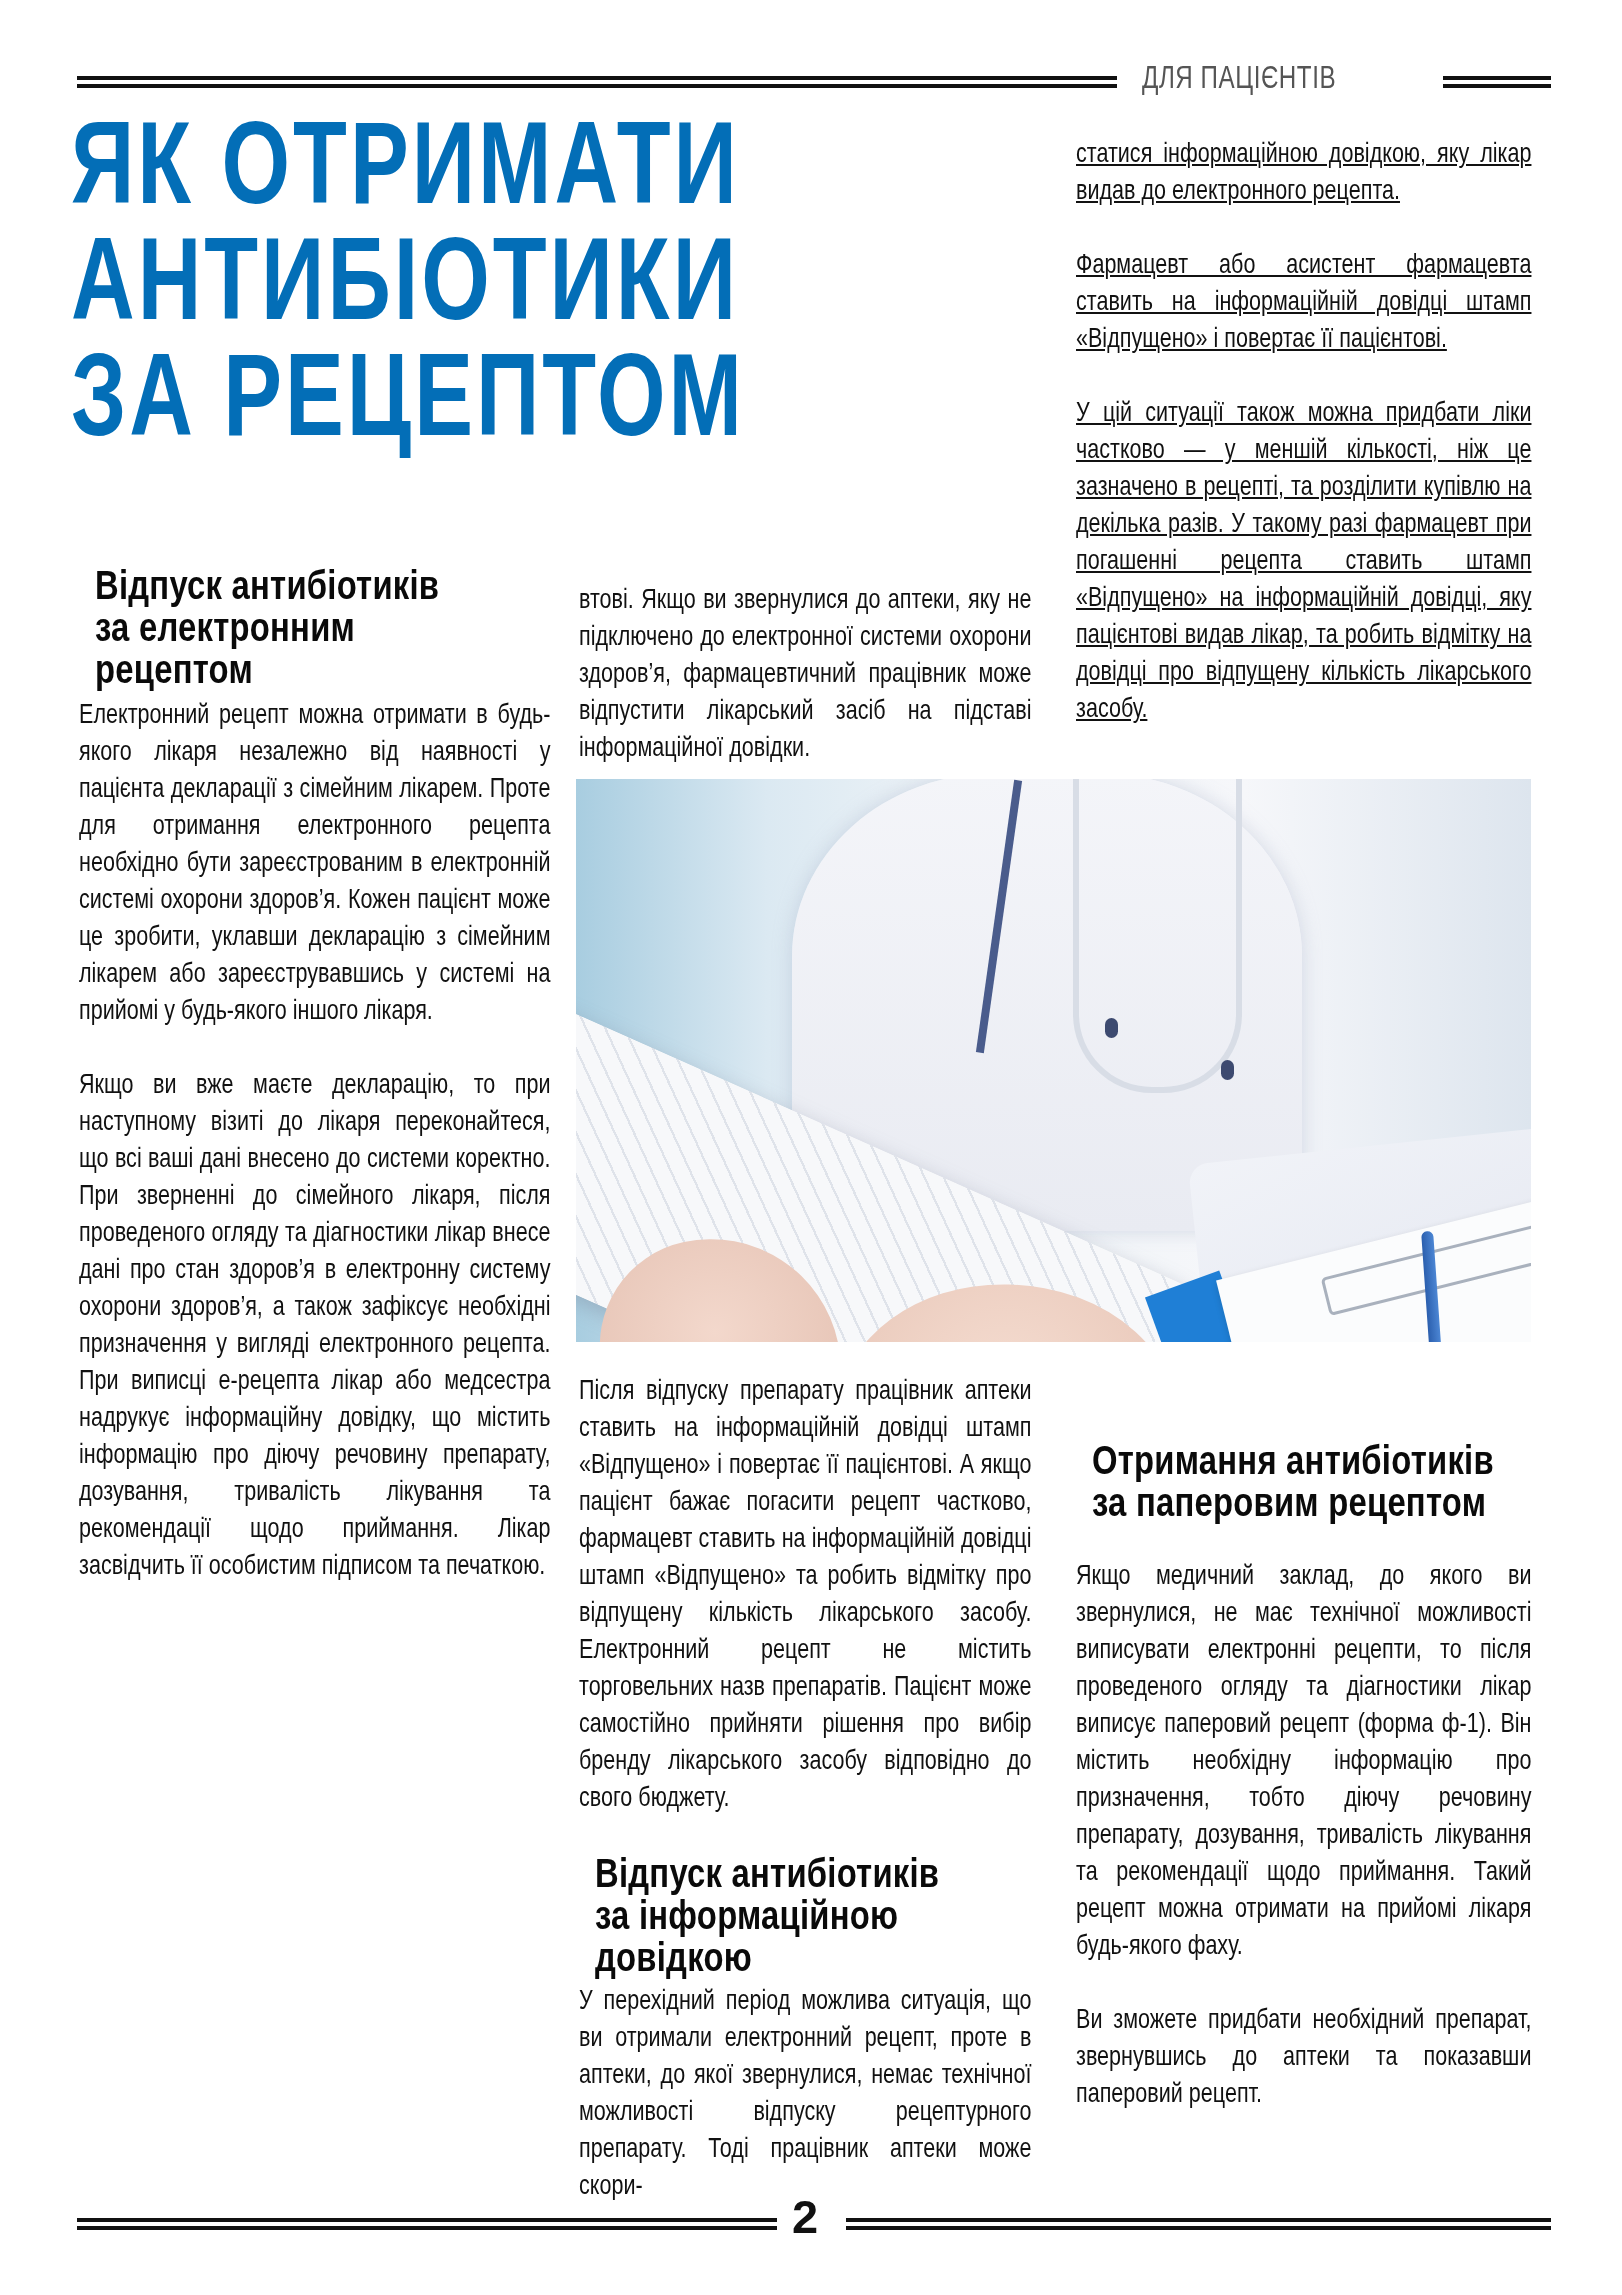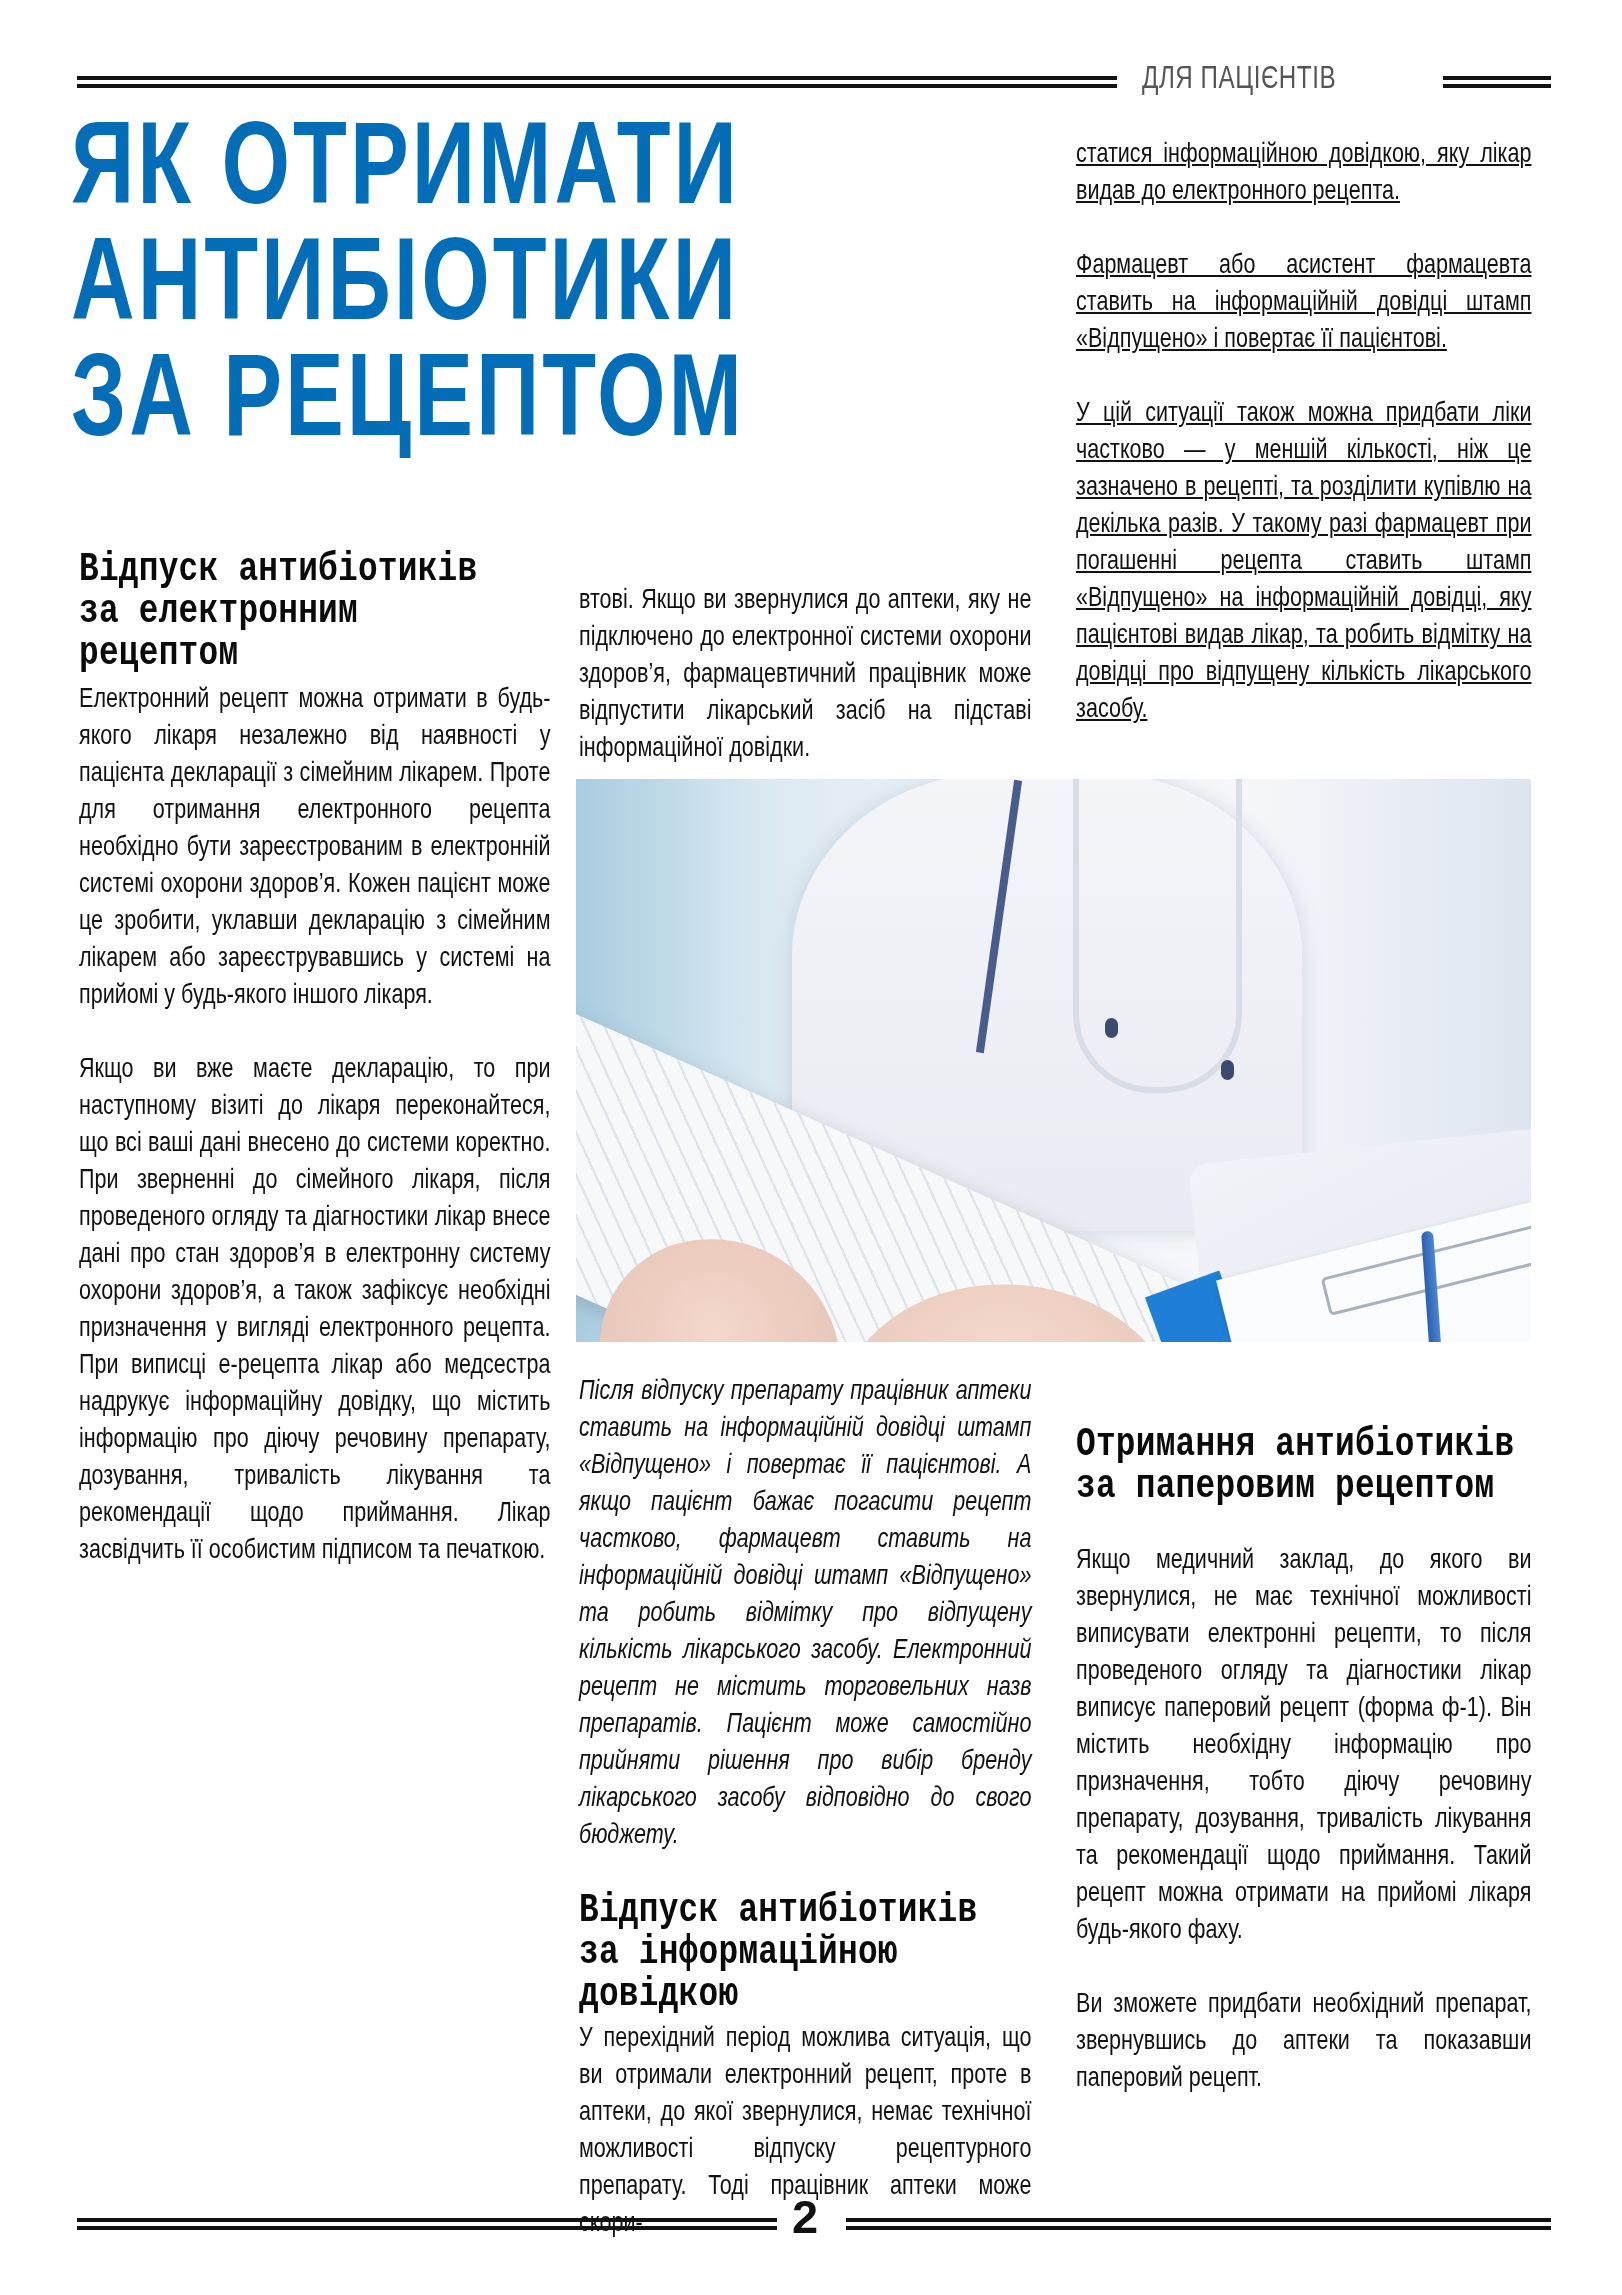--- a/index.html
+++ b/index.html
@@ -11,22 +11,22 @@
   .section-label { position:absolute; top:60px; left:1142px; font-size:31px; color:#555;
     letter-spacing:0.7px; transform:scaleX(0.78); transform-origin:left top; white-space:nowrap; }
   .title { position:absolute; left:71px; top:105px; color:#036EB7; font-weight:bold;
     font-size:116px; line-height:116px; white-space:nowrap; letter-spacing:3.9px;
     transform:scaleX(0.76); transform-origin:left top; }
   .title div { height:116px; }
   .col { position:absolute; font-size:28px; line-height:37px; text-align:justify;
     hyphens:manual; }
   .col p { margin:0 0 37px 0; transform-origin:left top; }
   .cond { display:block; width:130%; transform:scaleX(0.77); transform-origin:left top; }
-  h2 { margin:0; font-size:41px; line-height:42px; font-weight:bold; color:#0a0a0a;
-       letter-spacing:0.3px;font-family:Liberation Mono, monospace; }
+  h2 { margin:16px; font-size:41px; line-height:42px; font-weight:bold; color:#0a0a0a;
+       letter-spacing:0.3px; }
   h2 .cond { width:125%; transform:scaleX(0.8); }
   .photo { position:absolute; left:576px; top:779px; width:955px; height:563px; overflow:hidden;
     background:linear-gradient(90deg,#a8cde0 0%,#dbe9f2 20%,#eef3f7 40%,#f6f7fa 70%,#dde5ee 100%); }
   .photo .coat { position:absolute; left:216px; top:-6.5px; width:510px; height:458px; border-radius:40% 40% 10% 10%;
      background:linear-gradient(180deg,#f4f5f9,#e9ebf2); box-shadow:0 0 19.6px rgba(150,160,190,.35); }
   .photo .lapel { position:absolute; left:419px; top:0; width:7.9px; height:275px; background:#4a5c8c; transform:rotate(8deg); }
   .photo .steth { position:absolute; left:497px; top:0; width:157px; height:308px; border:6.5px solid #d8dde6; border-top:none; border-radius:0 0 79px 79px; }
   .photo .btn1,.photo .btn2 { position:absolute; width:13px; height:19.6px; border-radius:6.5px; background:#3d4a70; }
   .photo .btn1 { left:529px; top:239px; } .photo .btn2 { left:645px; top:281px; }
   .photo .keyboard { position:absolute; left:-26px; top:366px; width:641px; height:281px;
@@ -88,21 +88,21 @@
   <div class="keyboard"></div>
   <div class="hand1"></div>
   <div class="hand2"></div>
   <div class="folder"></div>
   <div class="paper"></div>
   <div class="clip"></div>
   <div class="pen"></div>
 </div>
 
 <div class="col" style="left:579px; top:1371px; width:452px;">
-  <p style="font-style:italic;">
+  <p style="">
       <span class="cond">Після відпуску препарату працівник аптеки ставить на інформаційній довідці штамп «Відпущено» і повертає її пацієнтові. А якщо пацієнт бажає погасити рецепт частково, фармацевт ставить на інформаційній довідці штамп «Відпущено» та робить відмітку про відпущену кількість лікарського засобу. Електронний рецепт не містить торговельних назв препаратів. Пацієнт може самостійно прийняти рішення про вибір бренду лікарського засобу відповідно до свого бюджету.</span>
     </p>
   <h2 style="margin-bottom:2.6px;">
     <span class="cond">
       <span>Відпуск антибіотиків</span><br>
       <span>за інформаційною</span><br>
       <span>довідкою</span>
     </span>
   </h2>
   <p>

